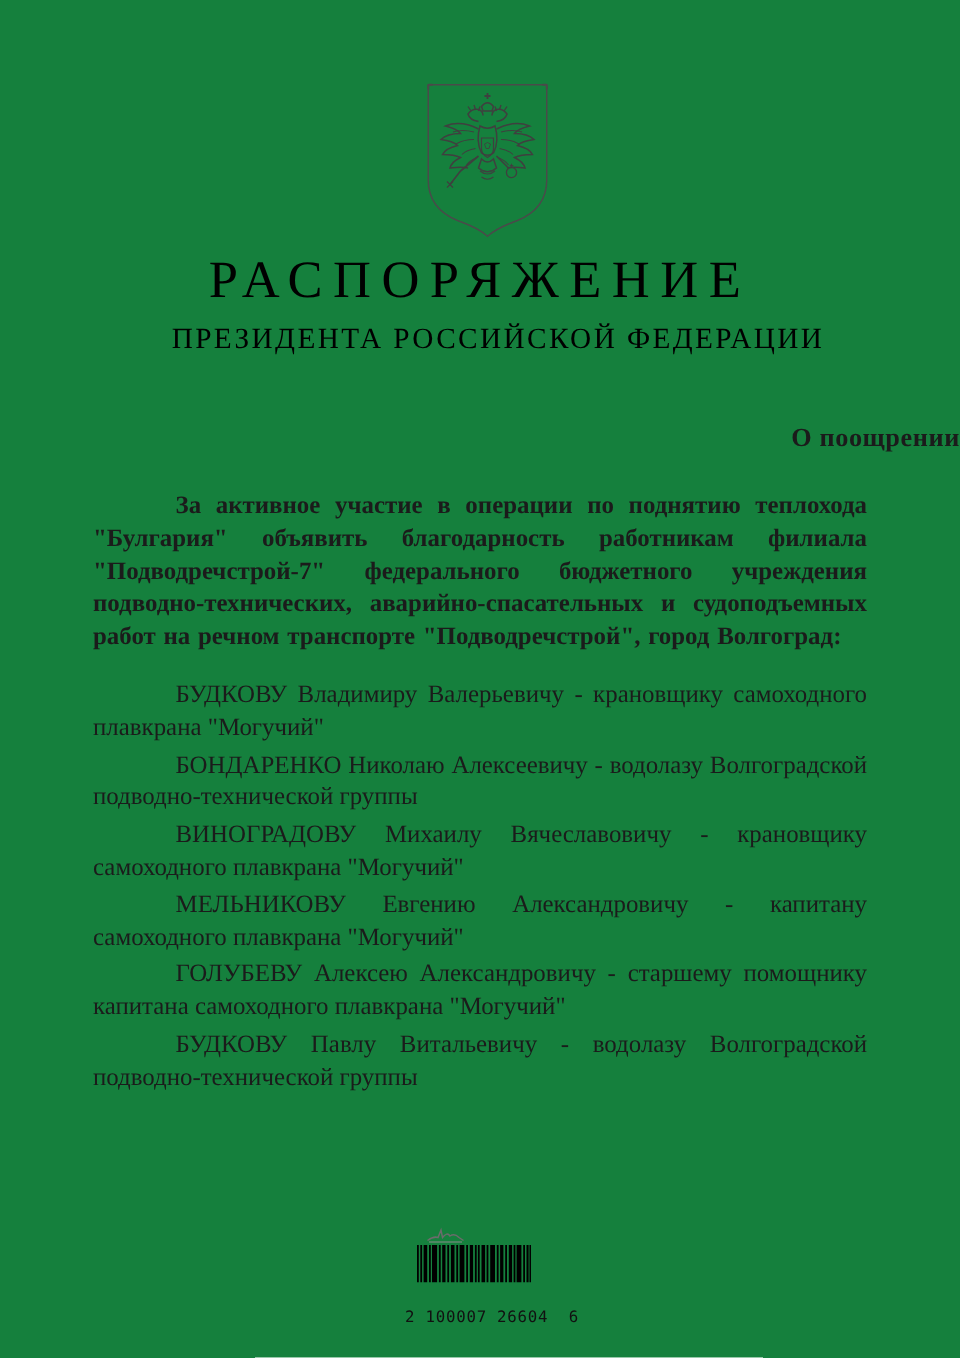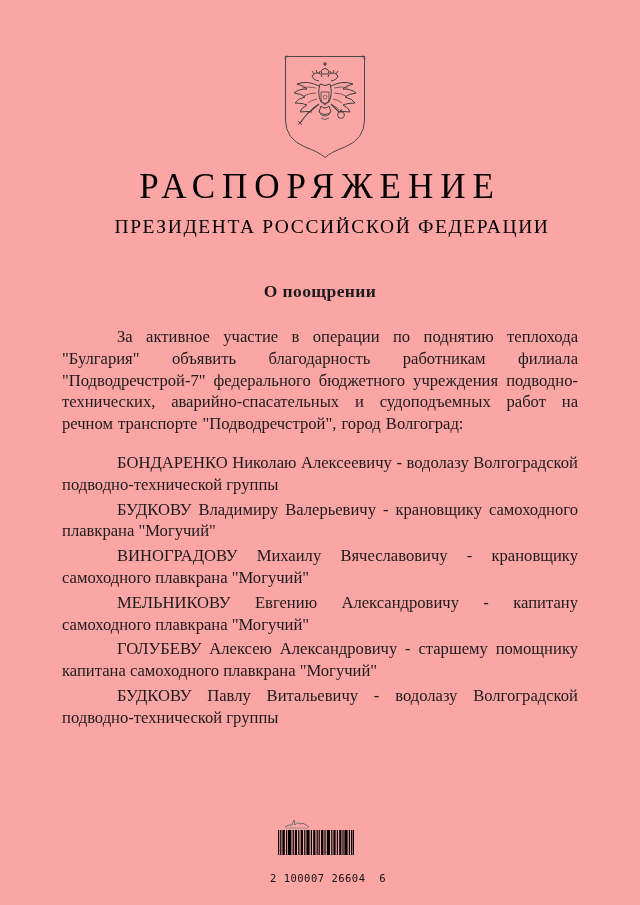--- a/index.html
+++ b/index.html
@@ -1,44 +1,44 @@
 <!DOCTYPE html>
 <html><head>
 <meta charset="utf-8">
 <style>
   html,body { margin:0; padding:0; background:#ffffff; }
   .page {
     position:relative; width:640px; height:905px; margin:0 auto;
-    background:#fca5a5; color:#1b1b1b;
+    background:#15803d; color:#1b1b1b;
     font-family:"Liberation Serif", serif; overflow:hidden;
   }
   
   .emblem { position:absolute; top:54px; left:283px; width:84px; height:106px; }
   
   .doc-title {
     position:absolute; top:167px; left:0; width:100%; text-align:center;
     font-size:35px; letter-spacing:7px; font-weight:normal; color:#000;
     white-space:nowrap;
   }
   .doc-subtitle {
     position:absolute; top:216px; left:12px; width:100%; text-align:center;
     font-size:19.5px; letter-spacing:1.6px; font-weight:normal; color:#000;
     white-space:nowrap;
   }
   .section-heading {
-    position:absolute; top:281px; left:0; width:100%; text-align:center;
+    position:absolute; top:281px; left:0; width:100%; text-align:right;
     font-size:17.5px; font-weight:bold; letter-spacing:0.4px;
   }
   
   .content {
     position:absolute; top:326px; left:62px; width:516px;
     font-size:16.6px; line-height:21.8px; text-align:justify;
   }
   .intro {
-    font-weight:normal; text-indent:55px; margin:0 0 17px 0;
+    font-weight:bold; text-indent:55px; margin:0 0 17px 0;
     word-spacing:1px;
   }
   .awardees { margin:0; padding:0; }
   .awardees p {
     margin:0 0 3px 0; text-indent:55px; font-weight:normal;
   }
   
   .barcode-block { position:absolute; top:818px; left:270px; width:100px; }
   .scribble { display:block; margin:0 0 1px 14px; }
   .barcode { display:block; margin-left:8px; }
@@ -90,22 +90,22 @@
     </g>
   </svg>
 
   <div class="doc-title">РАСПОРЯЖЕНИЕ</div>
   <div class="doc-subtitle">ПРЕЗИДЕНТА РОССИЙСКОЙ ФЕДЕРАЦИИ</div>
   <div class="section-heading">О поощрении</div>
 
   <div class="content">
     <p class="intro">За активное участие в операции по поднятию теплохода "Булгария" объявить благодарность работникам филиала "Подводречстрой-7" федерального бюджетного учреждения подводно-технических, аварийно-спасательных и судоподъемных работ на речном транспорте "Подводречстрой", город Волгоград:</p>
     <div class="awardees">
+        <p>БУДКОВУ Владимиру Валерьевичу - крановщику самоходного плавкрана "Могучий"</p>
         <p>БОНДАРЕНКО Николаю Алексеевичу - водолазу Волгоградской подводно-технической группы</p>
-        <p>БУДКОВУ Владимиру Валерьевичу - крановщику самоходного плавкрана "Могучий"</p>
         <p>ВИНОГРАДОВУ Михаилу Вячеславовичу - крановщику самоходного плавкрана "Могучий"</p>
         <p>МЕЛЬНИКОВУ Евгению Александровичу - капитану самоходного плавкрана "Могучий"</p>
         <p>ГОЛУБЕВУ Алексею Александровичу - старшему помощнику капитана самоходного плавкрана "Могучий"</p>
         <p>БУДКОВУ Павлу Витальевичу - водолазу Волгоградской подводно-технической группы</p>
       </div>
   </div>
 
   <div class="barcode-block">
     <svg class="scribble" width="26" height="11" viewBox="0 0 26 11">
       <path d="M1,9 q4,-3 7,-2 l2,-5 l1,5 q3,-4 5,-1 q3,-2 6,1 l3,2" fill="none" stroke="#6b6b6b" stroke-width="1"></path>

